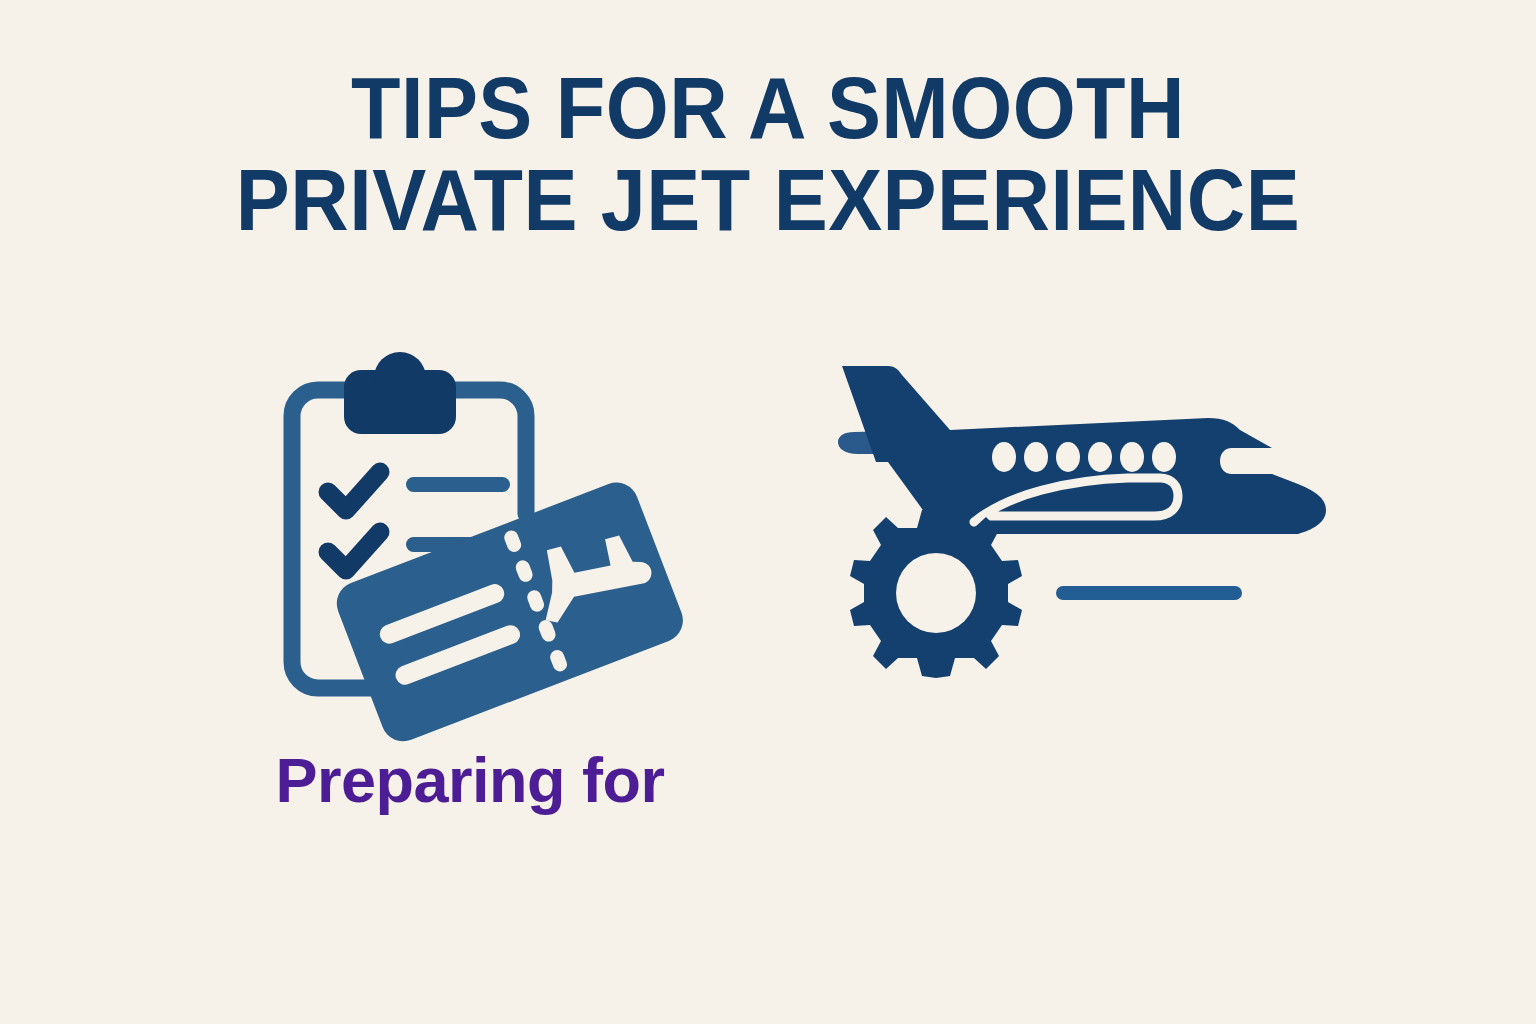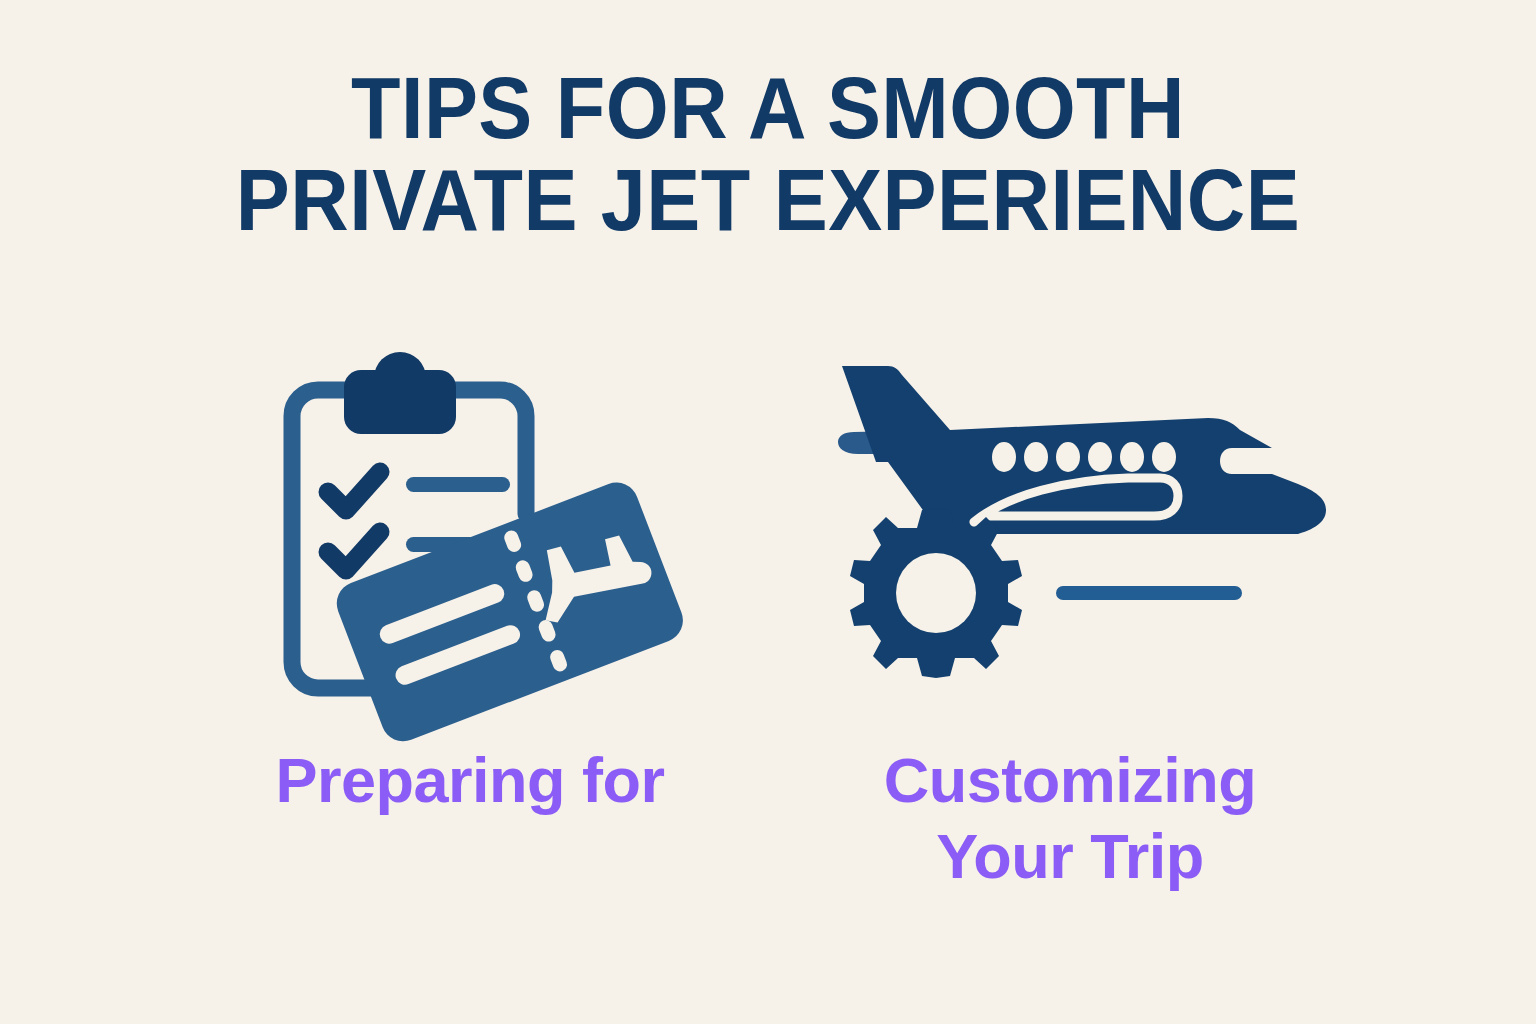--- a/index.html
+++ b/index.html
@@ -76,21 +76,21 @@
   }
   .icon-left svg  { left: 78px;  top: 14px; }
   .icon-right svg { left: 68px;  top: 14px; }
 
   .caption {
     position: absolute;
     top: 412px;
     left: 0;
     width: 620px;
     text-align: center;
-    color: #8b5cf6;
+    color: #4c1d95;
     font-family: "Liberation Sans", sans-serif;
     font-weight: bold;
     font-size: 63px;
     line-height: 76px;
     letter-spacing: -0.5px;
     user-select: none;
   }
   .caption .cap-line { display: block; white-space: nowrap; }
 </style>
 </head>
@@ -221,20 +221,16 @@
                      L -82 36 L -86 20 L -72 12 L -72 -6 L -86 -14
                      L -82 -30 L -66 -29 L -55 -45 L -63 -60 L -50 -73
                      L -38 -62 L -19 -62 L -14 -80 Z" fill="#13406e"></path>
             <circle cx="0" cy="3" r="40" fill="#f6f1e9"></circle>
           </g>
 
           <rect x="228" y="242" width="186" height="14" rx="7" fill="#225d93"></rect>
         </svg>
       </div>
 
-      <div class="caption">
-        <span class="cap-line">Customizing</span>
-        <span class="cap-line">Your Trip</span>
-      </div>
     </div>
 
   </div>
 </div>
 
 </body></html>

